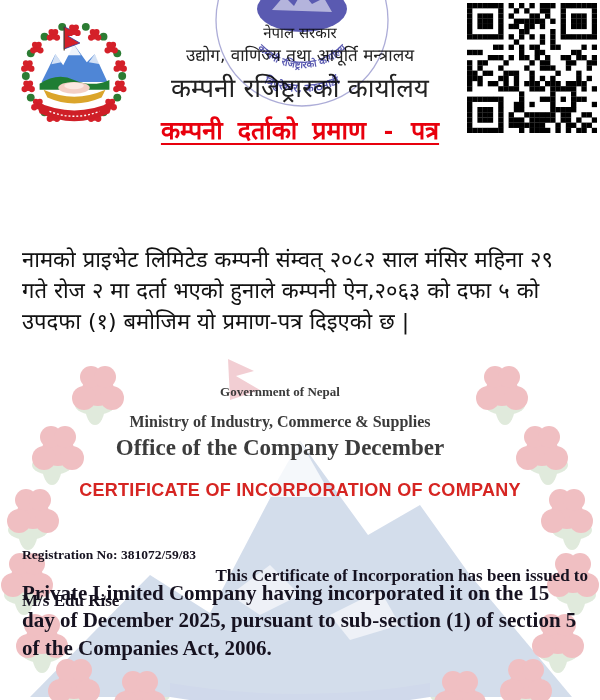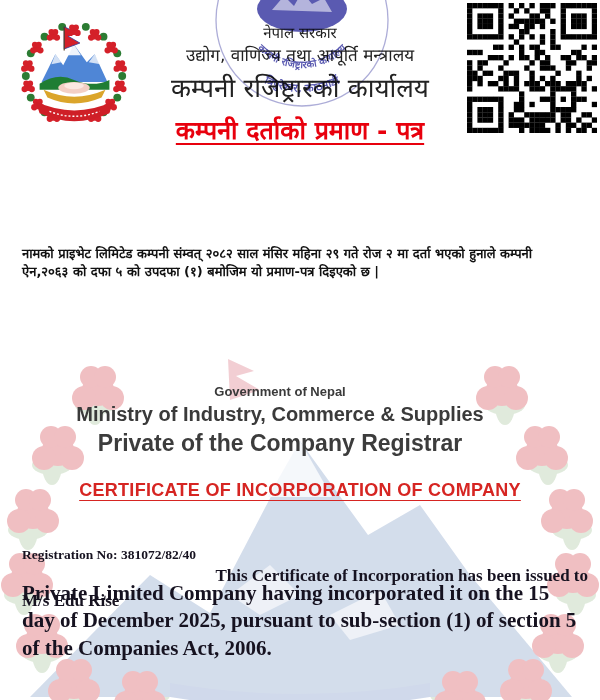--- a/index.html
+++ b/index.html
@@ -9,40 +9,40 @@
   
   .watermark{position:absolute;left:0;top:345px;width:600px;height:355px;pointer-events:none;}
 
   
   .emblem{position:absolute;left:16px;top:20px;width:118px;height:110px;}
   .header-text{position:absolute;left:100px;top:22px;width:400px;text-align:center;color:#222;}
   .h-line1{font-size:15px;white-space:nowrap;}
   .h-line2{font-size:17px;margin-top:1px;white-space:nowrap;}
   .h-line3{font-size:26px;margin-top:3px;white-space:nowrap;font-weight:500;}
   .h-line4{font-size:25px;margin-top:7px;font-weight:bold;color:#e8000d;
-           text-decoration:underline;text-underline-offset:4px;white-space:nowrap;}
+           text-decoration:underline;text-underline-offset:4px;white-space:nowrap;font-family:Liberation Mono, monospace;}
   .stamp{position:absolute;left:202px;top:0px;width:200px;height:134px;opacity:.88;
          mix-blend-mode:multiply;pointer-events:none;}
   .qr{position:absolute;left:467px;top:3px;width:130px;height:130px;}
 
   
   .np-regno{position:absolute;left:22px;top:190px;font-size:14px;color:#111;}
   .np-name{position:absolute;left:22px;top:213px;font-size:19px;font-weight:bold;color:#111;}
-  .np-para{position:absolute;left:22px;top:245px;width:560px;font-size:13px;font-weight:bold;
+  .np-para{position:absolute;left:22px;top:245px;width:560px;font-size:22px;font-weight:normal;
            color:#111;line-height:1.4;}
 
   
   .en-center{position:absolute;left:0;top:384px;width:560px;text-align:center;
-             font-family:Liberation Sans, sans-serif;color:#3a3a3a;}
+             font-family:Liberation Serif, serif;color:#3a3a3a;}
   .gov{font-size:13px;font-weight:bold;}
-  .ministry{font-size:20px;font-weight:bold;margin-top:4px;}
+  .ministry{font-size:16px;font-weight:bold;margin-top:13px;}
   .office{font-size:23px;font-weight:bold;margin-top:4px;color:#3c3c3c;}
   .cert-title{position:absolute;left:0;top:480px;width:600px;text-align:center;
               font-family:"Liberation Sans",sans-serif;font-size:18px;font-weight:bold;
-              color:#d62522;text-decoration:underline;text-underline-offset:4px;letter-spacing:.3px;}
+              color:#d62522;text-underline-offset:4px;letter-spacing:.3px;}
 
   
   .serif{font-family:"Liberation Serif",serif;color:#161220;font-weight:bold;}
   .regno-en{position:absolute;left:22px;top:547px;font-size:13.5px;}
   .issued{position:absolute;left:22px;top:566px;width:566px;text-align:right;font-size:17px;}
   .msname{position:absolute;left:22px;top:591px;font-size:17px;}
   .body-para{position:absolute;left:22px;top:580px;width:562px;font-size:21px;line-height:1.3;}
 </style>
 </head>
 <body>
@@ -515,22 +515,22 @@
           <rect x="114.4" y="124.8" width="5.3500000000000005" height="5.3500000000000005"></rect>
           <rect x="124.8" y="124.8" width="5.3500000000000005" height="5.3500000000000005"></rect>
         </g>
       </svg></div>
 
   <div class="np-para">नामको प्राइभेट लिमिटेड कम्पनी संम्वत् २०८२ साल मंसिर महिना २९ गते रोज २ मा दर्ता भएको हुनाले कम्पनी ऐन,२०६३ को दफा ५ को उपदफा (१) बमोजिम यो प्रमाण-पत्र दिइएको छ |</div>
 
   <div class="en-center">
     <div class="gov">Government of Nepal</div>
     <div class="ministry">Ministry of Industry, Commerce &amp; Supplies</div>
-    <div class="office">Private of the Company Registrar</div>
+    <div class="office">Office of the Company December</div>
   </div>
   <div class="cert-title">CERTIFICATE OF INCORPORATION OF COMPANY</div>
 
-  <div class="serif regno-en">Registration No: 381072/82/40</div>
+  <div class="serif regno-en">Registration No: 381072/59/83</div>
   <div class="serif msname">M/s Edu Rise</div>
   <div class="serif issued">This Certificate of Incorporation has been issued to</div>
   <div class="serif body-para">Private Limited Company having incorporated it on the 15 day of December 2025, pursuant to sub-section (1) of section 5 of the Companies Act, 2006.</div>
 
 </div>
 
 </body></html>

